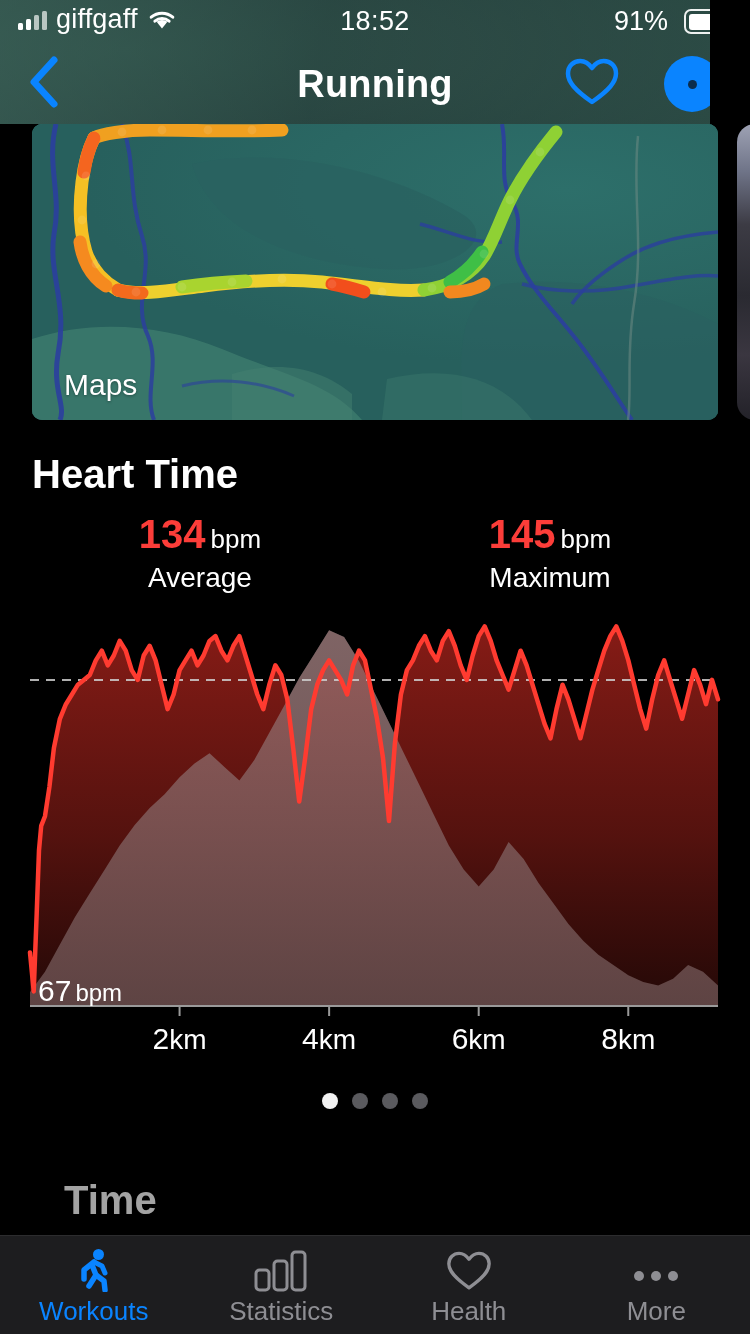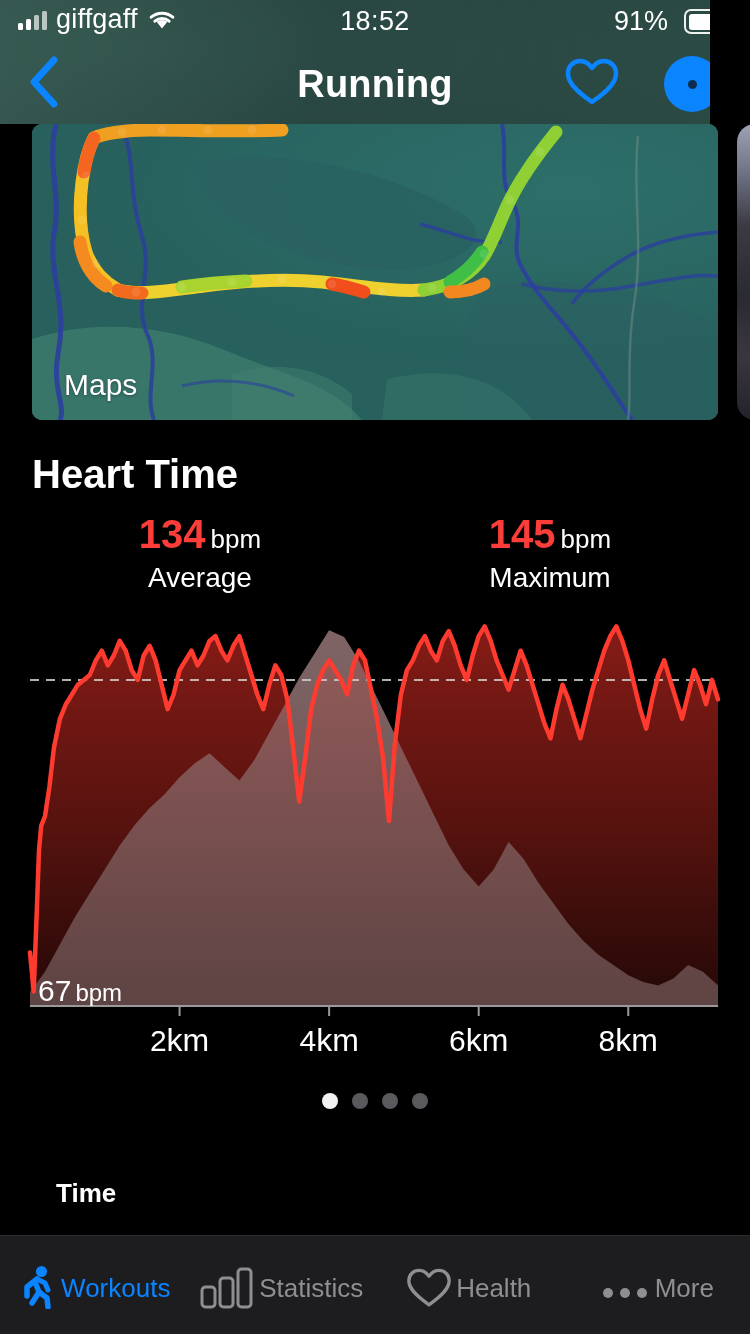--- a/index.html
+++ b/index.html
@@ -108,37 +108,37 @@
   .chart-wrap { position:absolute; left:0; top:596px; width:750px; height:420px; }
   .chart-svg { position:absolute; left:0; top:0; }
   .baseline-lbl {
     position:absolute; left:38px; top:974px; color:#fff; z-index:4;
   }
   .baseline-lbl .n { font-size:30px; }
   .baseline-lbl .u { font-size:24px; margin-left:4px; }
   .xaxis { position:absolute; left:0; top:1022px; width:750px; height:46px; }
   .xtick { position:absolute; transform:translateX(-50%); color:#fff; white-space:nowrap; }
   .xtick .n { font-size:30px; }
-  .xtick .u { font-size:32px; }
+  .xtick .u { font-size:28px; }
 
   
   .dots { position:absolute; left:0; top:1093px; width:750px; display:flex; justify-content:center; gap:14px; }
   .dots i { display:block; width:16px; height:16px; border-radius:50%; background:#5a5a5e; }
   .dots i.on { background:#f2f2f2; }
 
   
-  .time-title { position:absolute; left:56px; top:1178px; font-size:26px; font-weight:bold; color:#ffffff; }
+  .time-title { position:absolute; left:64px; top:1178px; font-size:40px; font-weight:bold; color:#a3a3a3; }
 
   
   .tabbar {
     position:absolute; left:0; bottom:0; width:750px; height:99px;
     background:#1d1d1f; border-top:1px solid #2c2c2e;
     display:flex;
   }
-  .tab { flex:1; display:flex; flex-direction:row; align-items:center; justify-content:center; gap:4px; padding-top:6px;}
+  .tab { flex:1; display:flex; flex-direction:column; align-items:center; justify-content:center; gap:4px; padding-top:6px;}
   .tab .ic { height:42px; display:flex; align-items:flex-end; justify-content:center; }
   .tab .tl { font-size:26px; color:#8e8e93; }
   .tab.active .tl { color:#0a84ff; }
 </style>
 </head>
 <body>
 
 <div id="screen">
 
   <div class="topbar">

